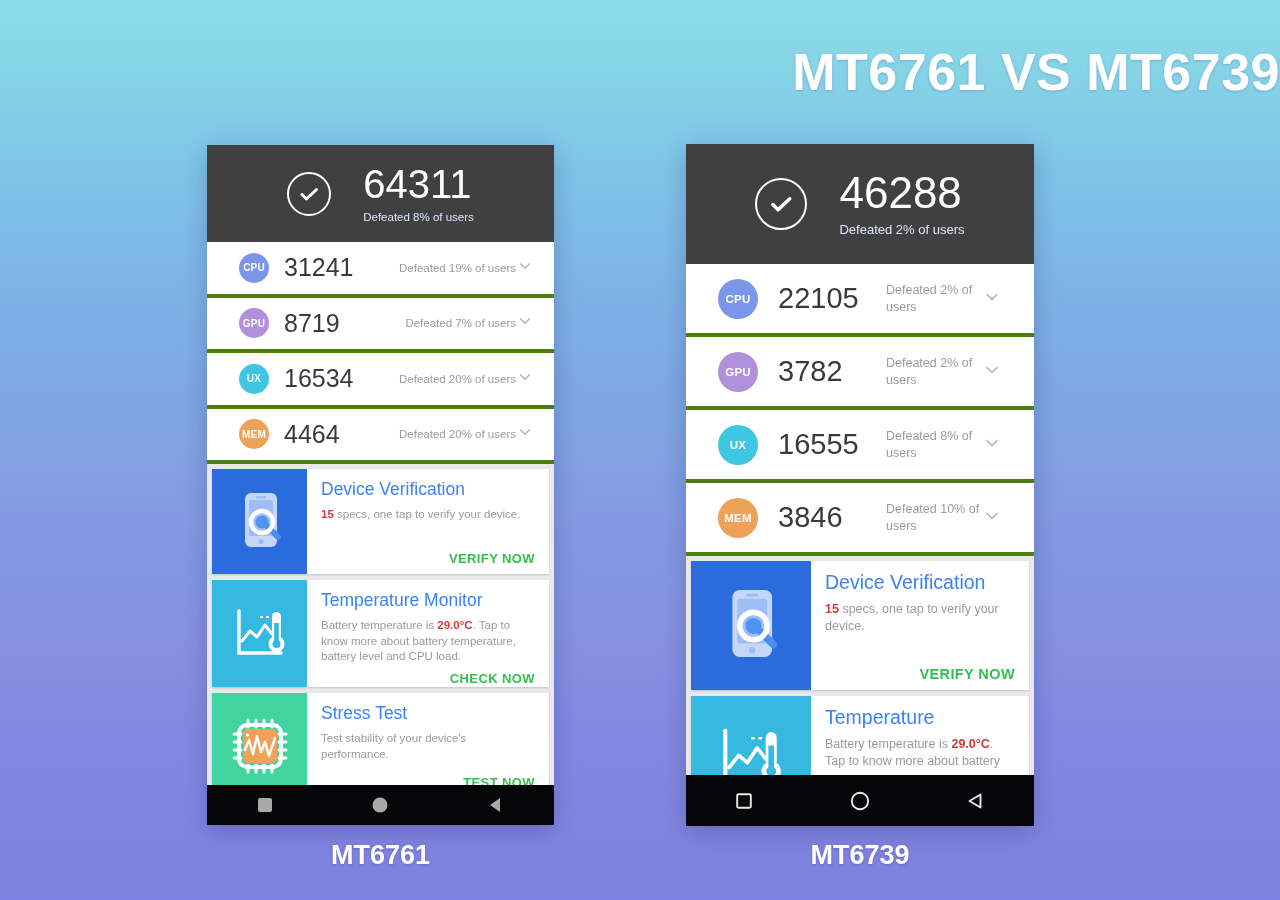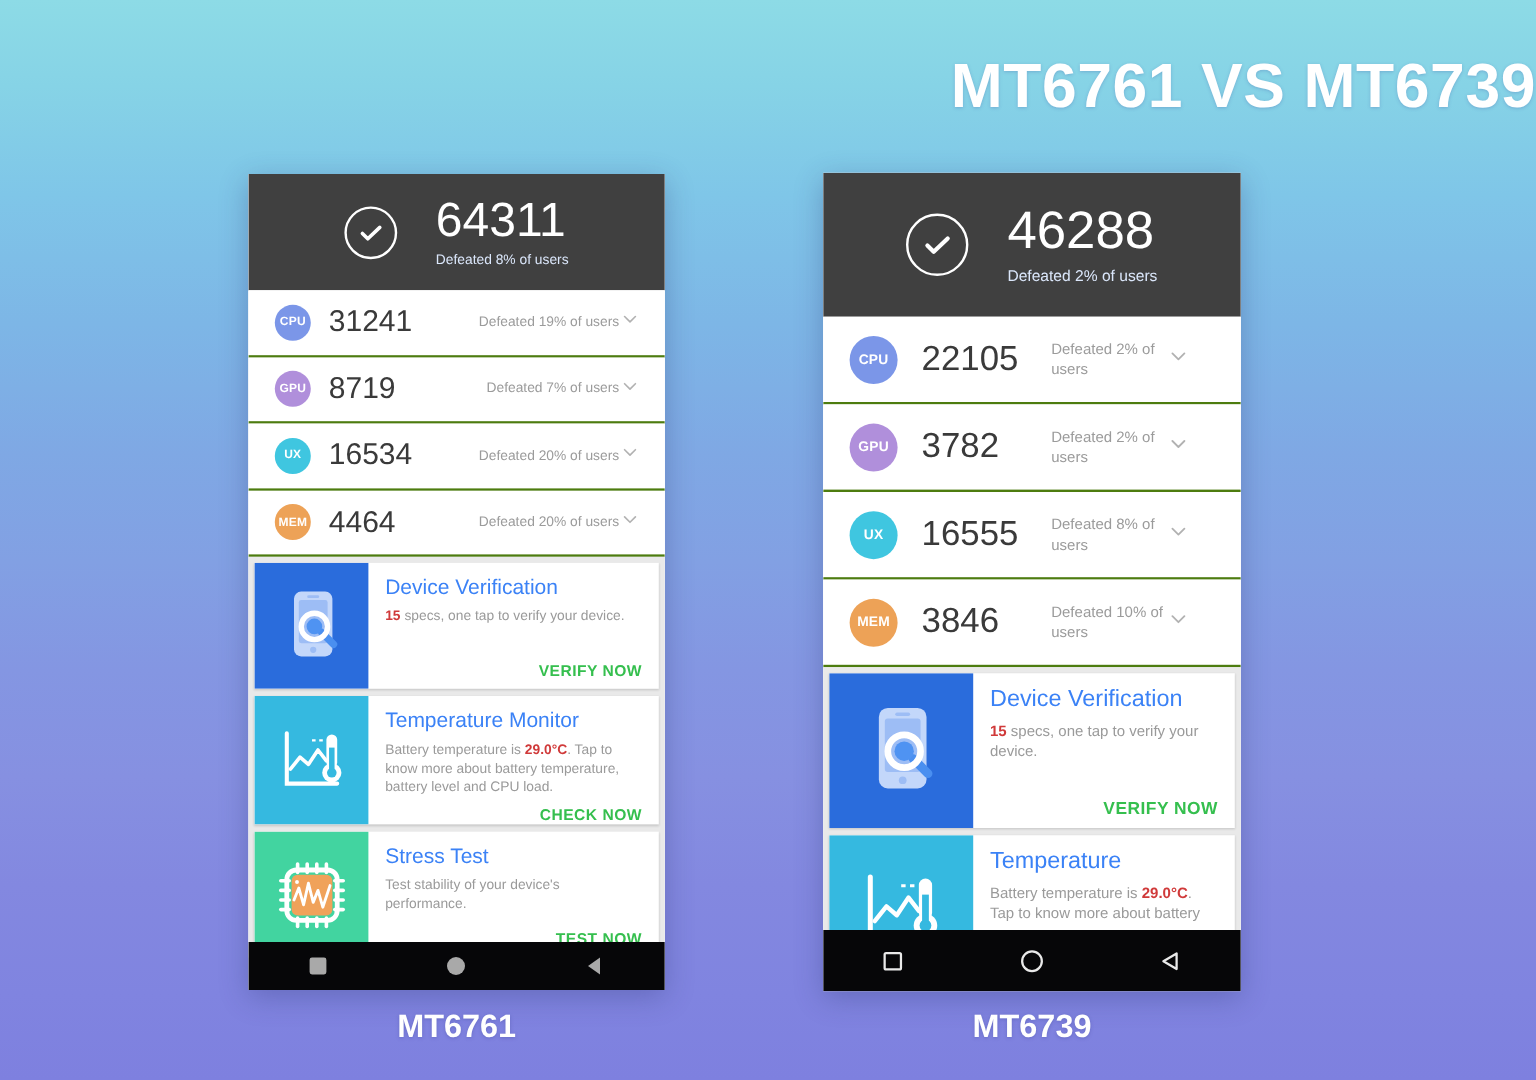--- a/index.html
+++ b/index.html
@@ -70,22 +70,22 @@
     color: #dbe7fb; margin-top: 7px;
   }
   #phone-left  .total-sub { font-size: 11.5px; align-self: center; }
   #phone-right .total-sub { font-size: 13px; align-self: center; }
 
   
   .metric-list { background: #ffffff; }
   .metric-row {
     display: flex; align-items: center;
     background: #ffffff;
-    border-bottom: 2px solid #4d7c0f;
-    padding-left: 22px;
+    border-bottom: 4px solid #4d7c0f;
+    padding-left: 32px;
   }
   #phone-left  .metric-row { height: 55.5px; }
   #phone-right .metric-row { height: 73px; }
 
   .metric-badge {
     border-radius: 50%;
     color: #ffffff;
     display: flex; align-items: center; justify-content: center;
     font-weight: bold; flex: none;
     letter-spacing: 0.2px;

